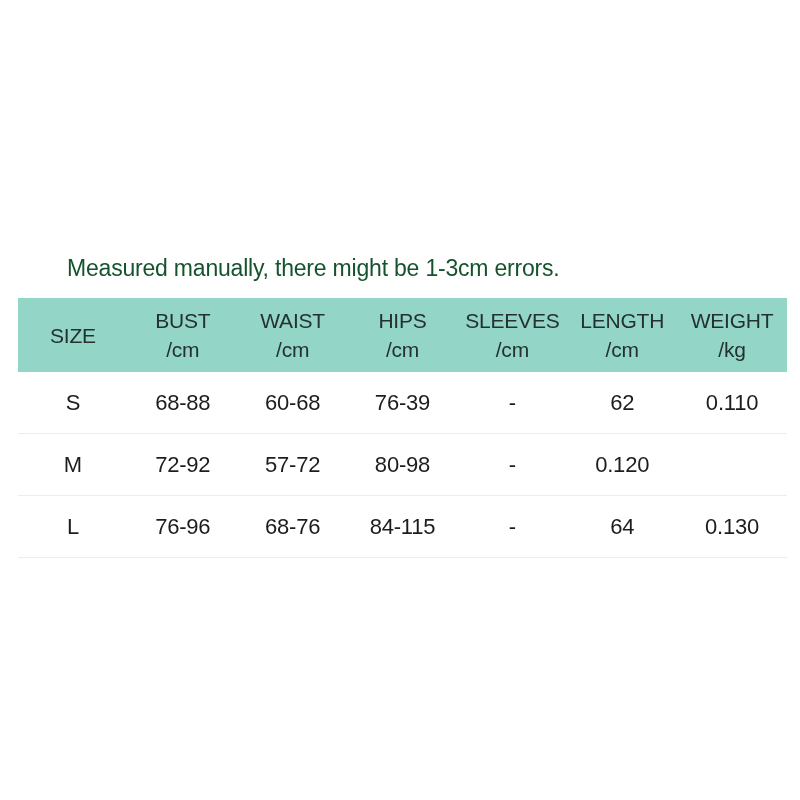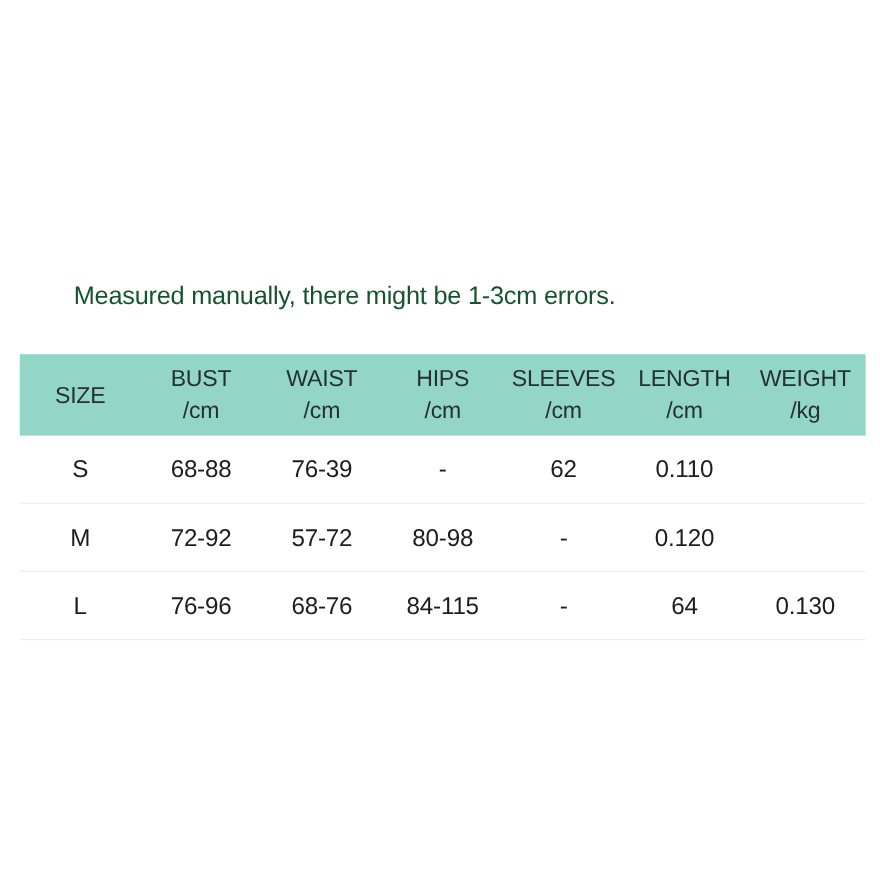--- a/index.html
+++ b/index.html
@@ -31,21 +31,20 @@
     position: absolute;
     left: 18px;
     top: 298px;
     width: 769px;
   }
   .thead {
     display: grid;
     grid-template-columns: repeat(7, 1fr);
     height: 74px;
     background: var(--header-bg, #93d6c8);
-    margin-top: 24px;
   }
   .th {
     display: flex;
     flex-direction: column;
     justify-content: center;
     align-items: center;
     text-align: center;
     color: #24312e;
     font-size: 21px;
     line-height: 29px;
@@ -102,20 +101,21 @@
       </div>
       <div class="th">
         <span class="th-label">WEIGHT</span>
         <span class="th-unit">/kg</span>
       </div>
     </div>
 
     <div class="trow">
       <div class="td">S</div>
       <div class="td">68-88</div>
+      <div class="td">60-68</div>
       <div class="td">76-39</div>
       <div class="td">-</div>
       <div class="td">62</div>
       <div class="td">0.110</div>
     </div>
 
     <div class="trow">
       <div class="td">M</div>
       <div class="td">72-92</div>
       <div class="td">57-72</div>

